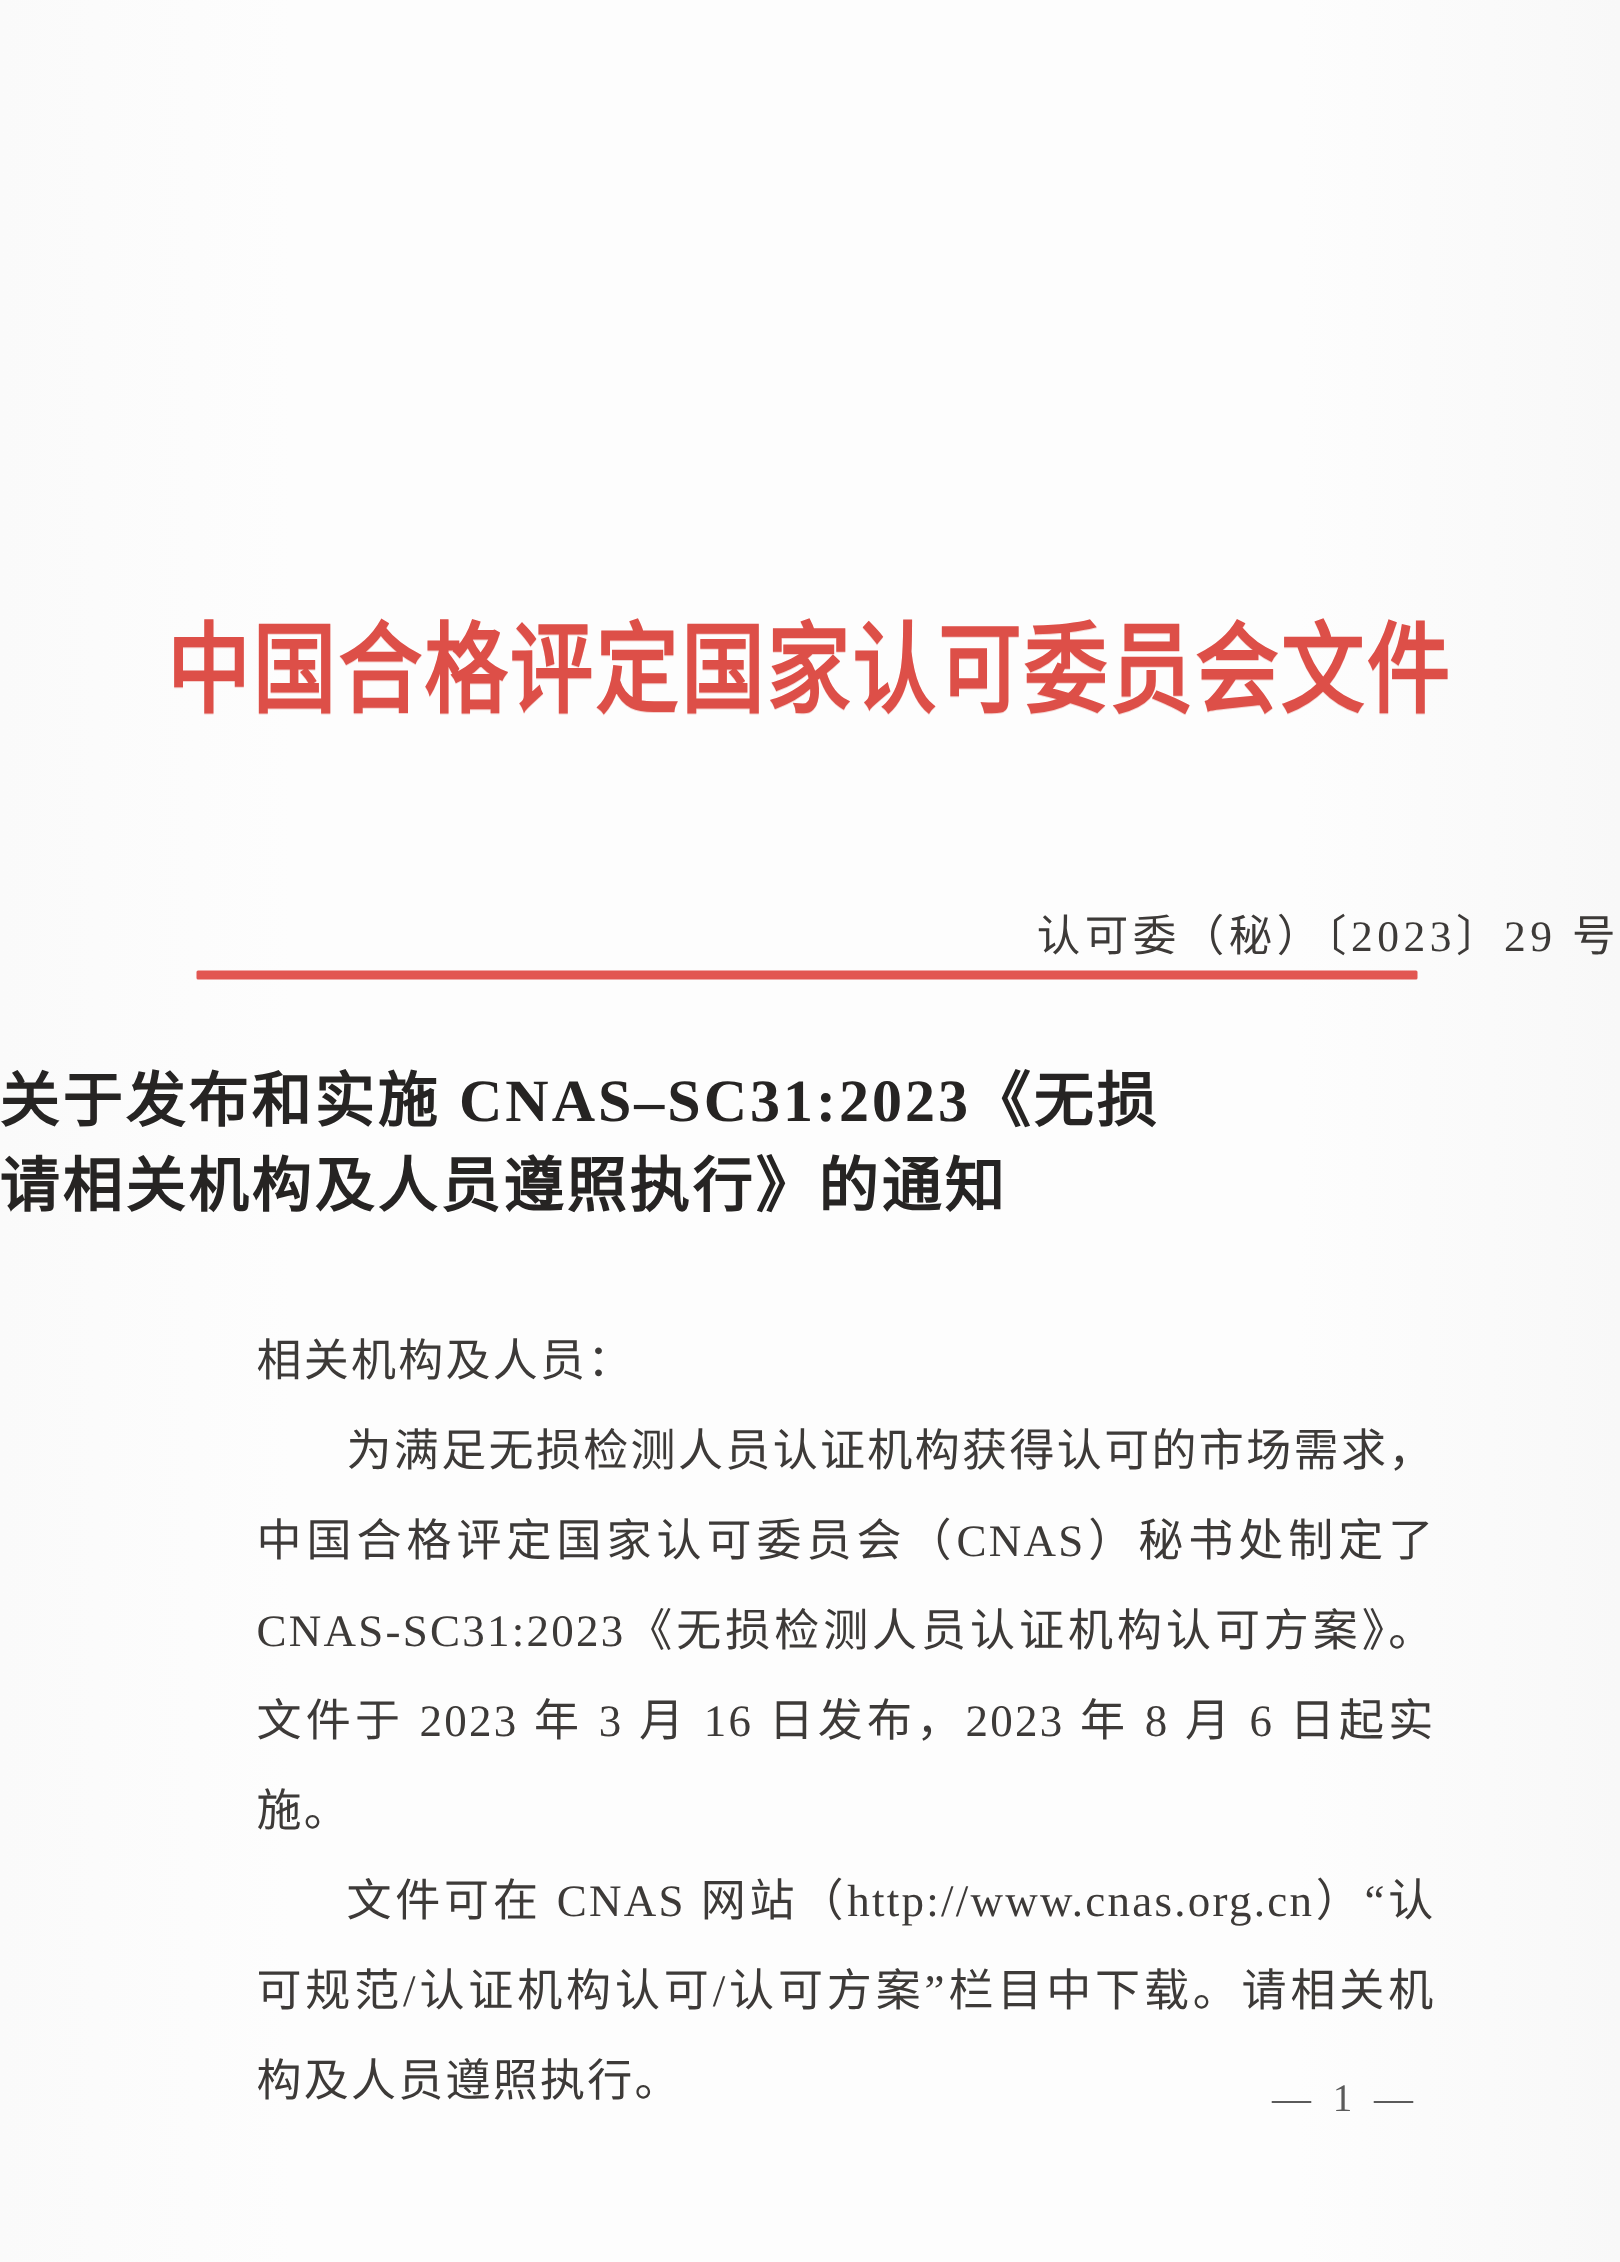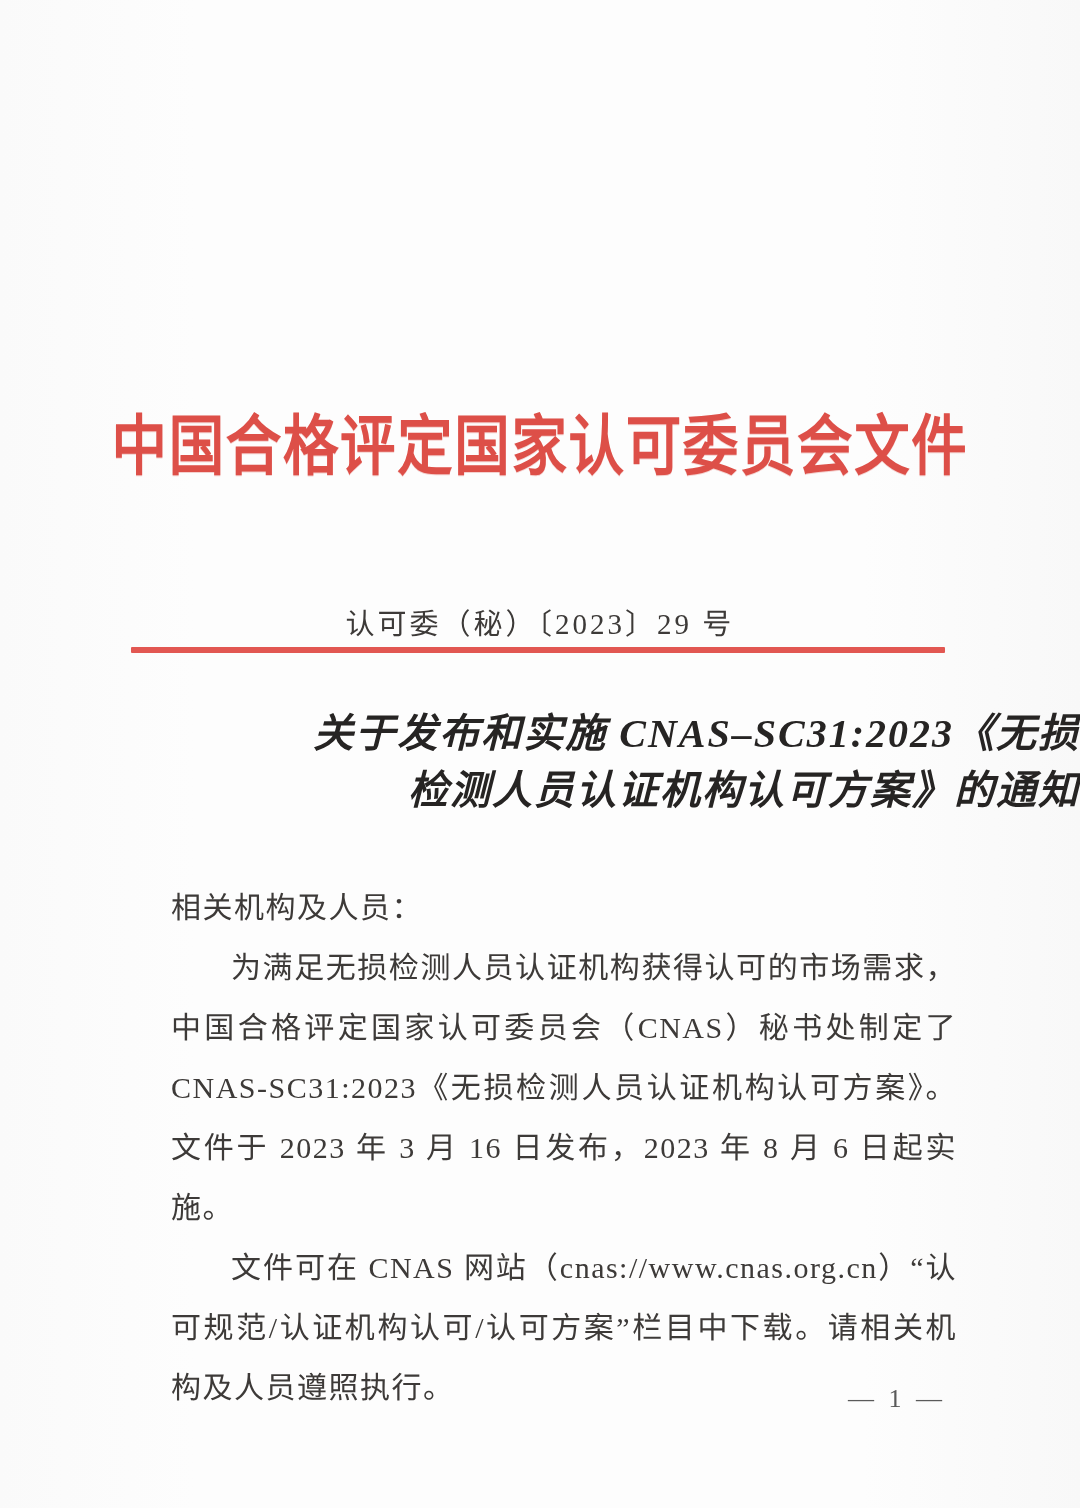--- a/index.html
+++ b/index.html
@@ -32,44 +32,43 @@
     letter-spacing:2px;
     white-space:nowrap;
     transform:scaleX(0.84);
     transform-origin:50% 50%;
     text-shadow:0 1px 0 rgba(221,79,72,.25);
   }
   
   .doc-number{
     position:absolute;
     top:600px;left:0;width:100%;
-    text-align:center;
+    text-align:right;
     font-size:29px;
     letter-spacing:3px;
     color:var(--ink);
   }
   
   .red-rule{
     position:absolute;
     top:647px;left:131px;
     width:814px;height:6px;
     background:var(--red-rule);
     border-radius:1px;
   }
   
   .doc-title{
     position:absolute;
     top:705px;left:0;width:100%;
-    text-align:right;
+    text-align:left;
     font-size:40px;
     font-weight:bold;
     color:var(--ink-strong);
     line-height:57px;
     letter-spacing:2px;
-    font-style:italic;
   }
   
   .body-block{
     position:absolute;
     top:878px;left:127px;
     width:830px;
     font-size:30px;
     line-height:60px;
     color:var(--ink);
     letter-spacing:1.5px;
@@ -99,24 +98,24 @@
 <div class="page">
 
   <div class="letterhead">中国合格评定国家认可委员会文件</div>
 
   <div class="doc-number">认可委（秘）〔2023〕29 号</div>
 
   <div class="red-rule"></div>
 
   <div class="doc-title">
     <div>关于发布和实施 CNAS–SC31:2023《无损</div>
-    <div>检测人员认证机构认可方案》的通知</div>
+    <div>请相关机构及人员遵照执行》的通知</div>
   </div>
 
   <div class="body-block">
     <p>相关机构及人员：</p>
     <p class="indent">为满足无损检测人员认证机构获得认可的市场需求，中国合格评定国家认可委员会（CNAS）秘书处制定了 CNAS-SC31:2023《无损检测人员认证机构认可方案》。文件于 2023 年 3 月 16 日发布，2023 年 8 月 6 日起实施。</p>
-    <p class="indent">文件可在 CNAS 网站（cnas://www.cnas.org.cn）“认可规范/认证机构认可/认可方案”栏目中下载。请相关机构及人员遵照执行。</p>
+    <p class="indent">文件可在 CNAS 网站（http://www.cnas.org.cn）“认可规范/认证机构认可/认可方案”栏目中下载。请相关机构及人员遵照执行。</p>
   </div>
 
   <div class="page-number">— 1 —</div>
 
 </div>
 
 </body></html>

